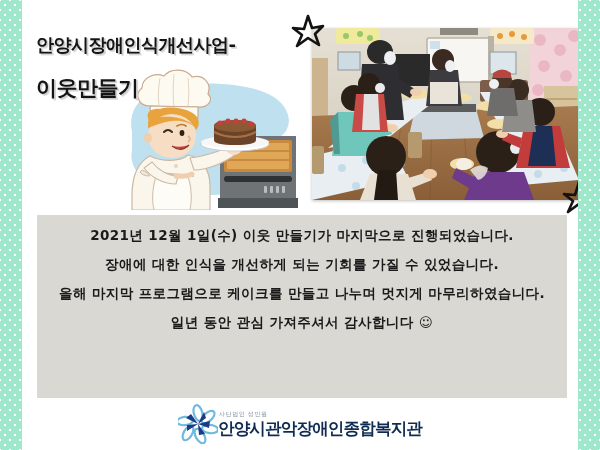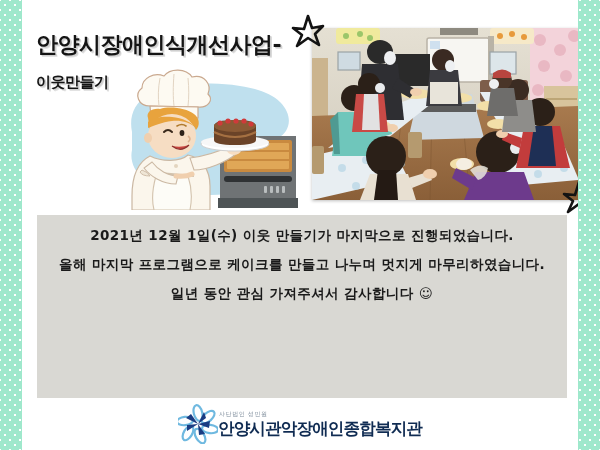--- a/index.html
+++ b/index.html
@@ -44,22 +44,22 @@
   .title-line {
     font-family: "DejaVu Sans", sans-serif;
     font-weight: bold;
     color: #141414;
     letter-spacing: -0.5px;
     text-shadow:
       1.4px 1.4px 0 #cfcfcf,
       2.0px 2.0px 0 #e2e2e2;
     white-space: nowrap;
   }
-  #title-line-1 { font-size: 22px; line-height: 26px; }
-  #title-line-2 { font-size: 15px; line-height: 26px; margin-top: 11px; }
+  #title-line-1 { font-size: 18px; line-height: 26px; }
+  #title-line-2 { font-size: 21px; line-height: 26px; margin-top: 17px; }
 
   
   #chef-illustration {
     position: absolute;
     left: 92px;
     top: 58px;
     width: 190px;
     height: 152px;
     z-index: 4;
   }
@@ -437,20 +437,21 @@
   </div>
 
   <div class="star-deco" id="star-bottom">
     <svg viewBox="0 0 34 34" xmlns="http://www.w3.org/2000/svg">
       <path d="M17 2 L13 15 L2 14 L11 21 L6 32 L17 24 L28 31 L24 20 L32 12 L21 14 Z" fill="none" stroke="#131313" stroke-width="2.6" stroke-linejoin="round" stroke-linecap="round"></path>
     </svg>
   </div>
 
   <div id="message-box">
     <div class="msg-line">2021년 12월 1일(수) 이웃 만들기가 마지막으로 진행되었습니다.</div>
+    <div class="msg-line">장애에 대한 인식을 개선하게 되는 기회를 가질 수 있었습니다.</div>
     <div class="msg-line">올해 마지막 프로그램으로 케이크를 만들고 나누며 멋지게 마무리하였습니다.</div>
     <div class="msg-line">일년 동안 관심 가져주셔서 감사합니다 ☺</div>
   </div>
 
   <div id="footer-logo">
     <div id="logo-mark">
       <svg viewBox="0 0 40 40" xmlns="http://www.w3.org/2000/svg">
         <g fill="none" stroke="#6fb9e0" stroke-width="2.2">
           <ellipse cx="20" cy="9" rx="4.2" ry="8" transform="rotate(-14 20 9)"></ellipse>
           <ellipse cx="30" cy="13" rx="4.2" ry="8" transform="rotate(48 30 13)"></ellipse>

